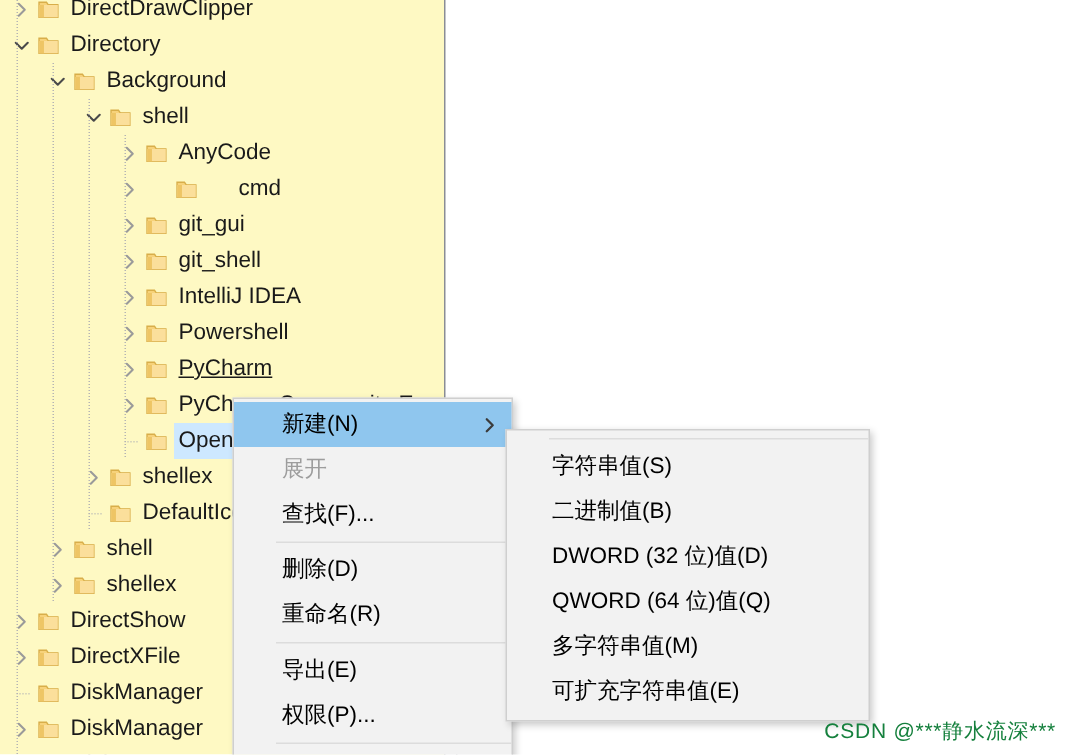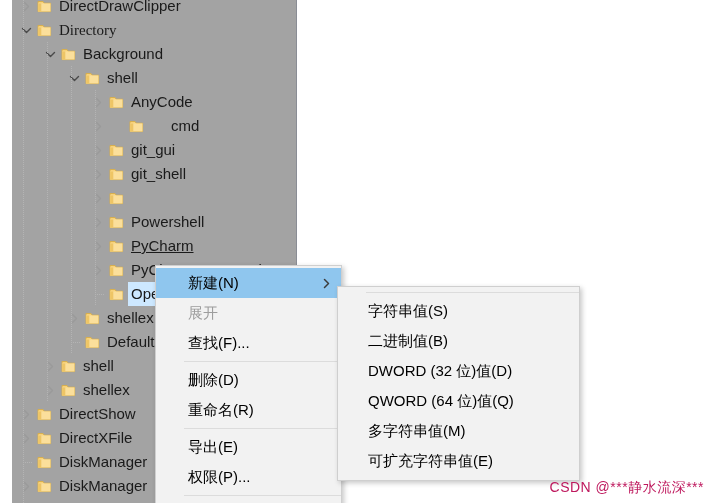--- a/index.html
+++ b/index.html
@@ -7,22 +7,22 @@
     width:712px;height:503px;
     background:#ffffff;
     font-family:"Liberation Sans","DejaVu Sans",sans-serif;
     overflow:hidden;
     position:relative;
     -webkit-font-smoothing:antialiased;
   }
 
   
   #tree-pane{
-    position:absolute;left:12px;top:0;width:296px;height:503px;
-    background:#a3a3a3;overflow:hidden;
+    position:absolute;left:0;top:0;width:296px;height:503px;
+    background:#fef9c3;overflow:hidden;
   }
   .row{
     position:absolute;left:0;height:24px;line-height:24px;
     white-space:nowrap;font-size:15px;color:#1a1a1a;
     display:flex;align-items:center;
   }
   .row.sel .label{background:#cde8ff;}
   .chev{
     width:16px;height:24px;flex:0 0 16px;
     display:flex;align-items:center;justify-content:center;
@@ -88,21 +88,21 @@
     box-shadow:2px 2px 5px rgba(0,0,0,.22);
     padding:2px 0 4px 0;
     font-size:15px;color:#000;
     z-index:40;
   }
   #submenu .mi{padding-left:30px;}
 
   
   #watermark{
     position:absolute;right:8px;bottom:6px;
-    font-size:14px;color:#be185d;
+    font-size:14px;color:#15803d;
     letter-spacing:.5px;
     z-index:60;
   }
 </style>
 </head>
 <body>
 
 <div id="tree-pane">
   <div id="tree-rows">
       <div class="row" style="top: -6px; left: 6px;">
@@ -113,21 +113,21 @@
         </span>
         <span class="folder">
           <svg width="16" height="15" viewBox="0 0 16 15">
             <path d="M1 2.5 L6 2.5 L7.2 4.2 L13.6 4.2 L13.6 12.6 L1 12.6 Z" fill="#f7d27a" stroke="#d8ae4a" stroke-width="0.9"></path>
             <path d="M1.1 4.4 L13.5 4.4 L13.5 12.5 L1.1 12.5 Z" fill="#fbdf9b" stroke="none"></path>
             <path d="M1.1 4.4 L4.3 4.4 L4.3 12.5 L1.1 12.5 Z" fill="#eec565"></path>
           </svg>
         </span>
         <span class="label">DirectDrawClipper</span>
       </div>
-      <div class="row" style="top: 18px; left: 6px; font-family: Liberation Serif, serif;">
+      <div class="row" style="top: 18px; left: 6px;">
         <span class="chev open">
           <svg width="11" height="11" viewBox="0 0 11 11">
             <path d="M1.5 3.5 L5.5 7.5 L9.5 3.5" fill="none" stroke="currentColor" stroke-width="1.4" stroke-linecap="round" stroke-linejoin="round"></path>
           </svg>
         </span>
         <span class="folder">
           <svg width="16" height="15" viewBox="0 0 16 15">
             <path d="M1 2.5 L6 2.5 L7.2 4.2 L13.6 4.2 L13.6 12.6 L1 12.6 Z" fill="#f7d27a" stroke="#d8ae4a" stroke-width="0.9"></path>
             <path d="M1.1 4.4 L13.5 4.4 L13.5 12.5 L1.1 12.5 Z" fill="#fbdf9b" stroke="none"></path>
             <path d="M1.1 4.4 L4.3 4.4 L4.3 12.5 L1.1 12.5 Z" fill="#eec565"></path>
@@ -231,20 +231,21 @@
             <path d="M3.5 1.5 L7.5 5.5 L3.5 9.5" fill="none" stroke="currentColor" stroke-width="1.4" stroke-linecap="round" stroke-linejoin="round"></path>
           </svg>
         </span>
         <span class="folder">
           <svg width="16" height="15" viewBox="0 0 16 15">
             <path d="M1 2.5 L6 2.5 L7.2 4.2 L13.6 4.2 L13.6 12.6 L1 12.6 Z" fill="#f7d27a" stroke="#d8ae4a" stroke-width="0.9"></path>
             <path d="M1.1 4.4 L13.5 4.4 L13.5 12.5 L1.1 12.5 Z" fill="#fbdf9b" stroke="none"></path>
             <path d="M1.1 4.4 L4.3 4.4 L4.3 12.5 L1.1 12.5 Z" fill="#eec565"></path>
           </svg>
         </span>
+        <span class="label">IntelliJ IDEA</span>
       </div>
       <div class="row" style="top: 210px; left: 78px; justify-content: space-between;">
         <span class="chev ">
           <svg width="11" height="11" viewBox="0 0 11 11">
             <path d="M3.5 1.5 L7.5 5.5 L3.5 9.5" fill="none" stroke="currentColor" stroke-width="1.4" stroke-linecap="round" stroke-linejoin="round"></path>
           </svg>
         </span>
         <span class="folder">
           <svg width="16" height="15" viewBox="0 0 16 15">
             <path d="M1 2.5 L6 2.5 L7.2 4.2 L13.6 4.2 L13.6 12.6 L1 12.6 Z" fill="#f7d27a" stroke="#d8ae4a" stroke-width="0.9"></path>

